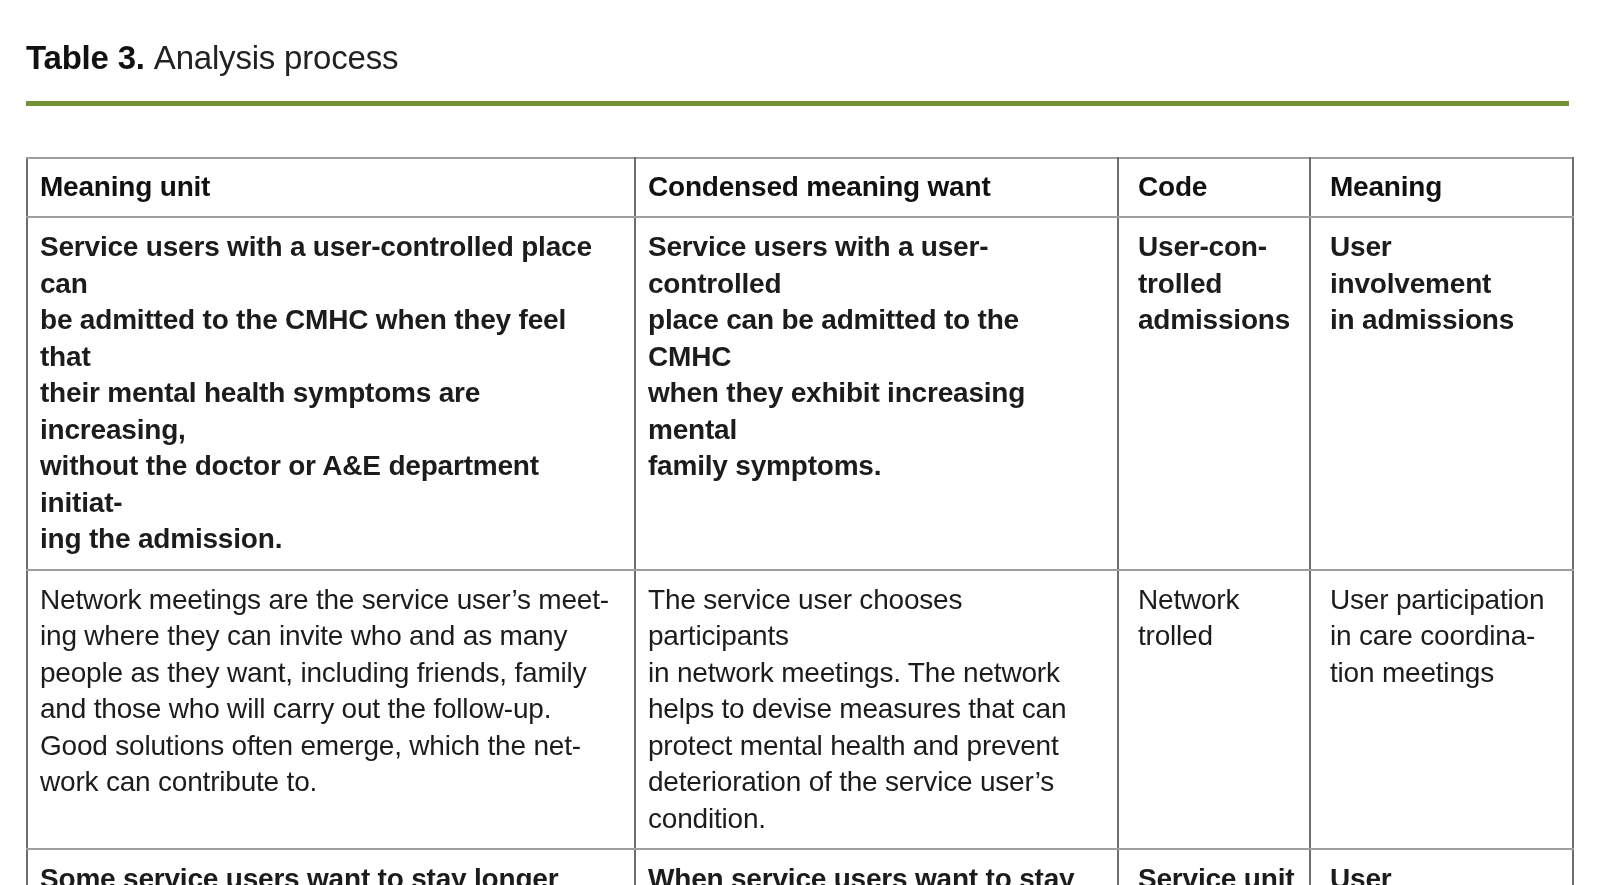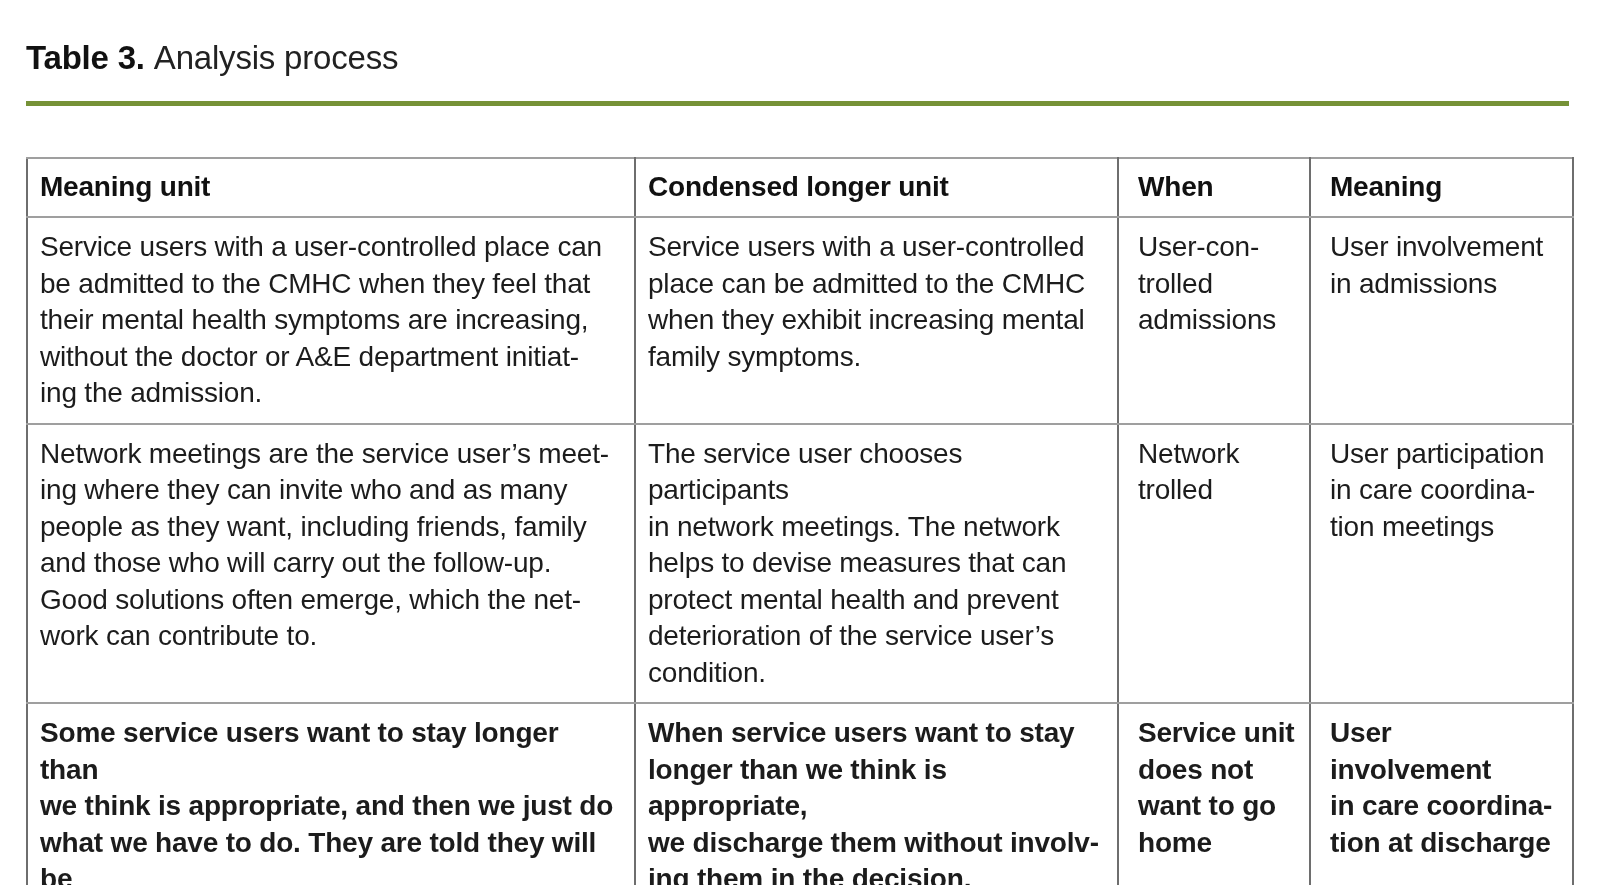--- a/index.html
+++ b/index.html
@@ -53,21 +53,21 @@
   }
   th {
     font-weight: bold;
     vertical-align: middle;
     white-space: normal;
     color: #111111;
     padding-top: 6px;
     padding-bottom: 6px;
   }
   tr.header-row   { height: 59px;  }
-  tr.data-row-1   { height: 198px; }
+  tr.data-row-1   { height: 198px; font-weight: bold; }
   tr.data-row-2   { height: 227px; }
   tr.data-row-3   { height: 162px; font-weight: bold; }
   th:nth-child(3), td:nth-child(3),
   th:nth-child(4), td:nth-child(4) { padding-left: 19px; }
   .bottom-rule { margin-top: 35px; }
 </style>
 </head>
 <body>
 
 <div class="content">
@@ -82,22 +82,22 @@
     <table class="analysis">
       <colgroup>
         <col style="width:608px">
         <col style="width:483px">
         <col style="width:192px">
         <col style="width:263px">
       </colgroup>
       <thead>
         <tr class="header-row">
           <th>Meaning unit</th>
-          <th>Condensed longer unit</th>
-          <th>When</th>
+          <th>Condensed meaning want</th>
+          <th>Code</th>
           <th>Meaning</th>
         </tr>
       </thead>
       <tbody>
         <tr class="data-row-1">
           <td>Service users with a user-controlled place can
 be admitted to the CMHC when they feel that
 their mental health symptoms are increasing,
 without the doctor or A&amp;E department initiat-
 ing the admission.</td>

